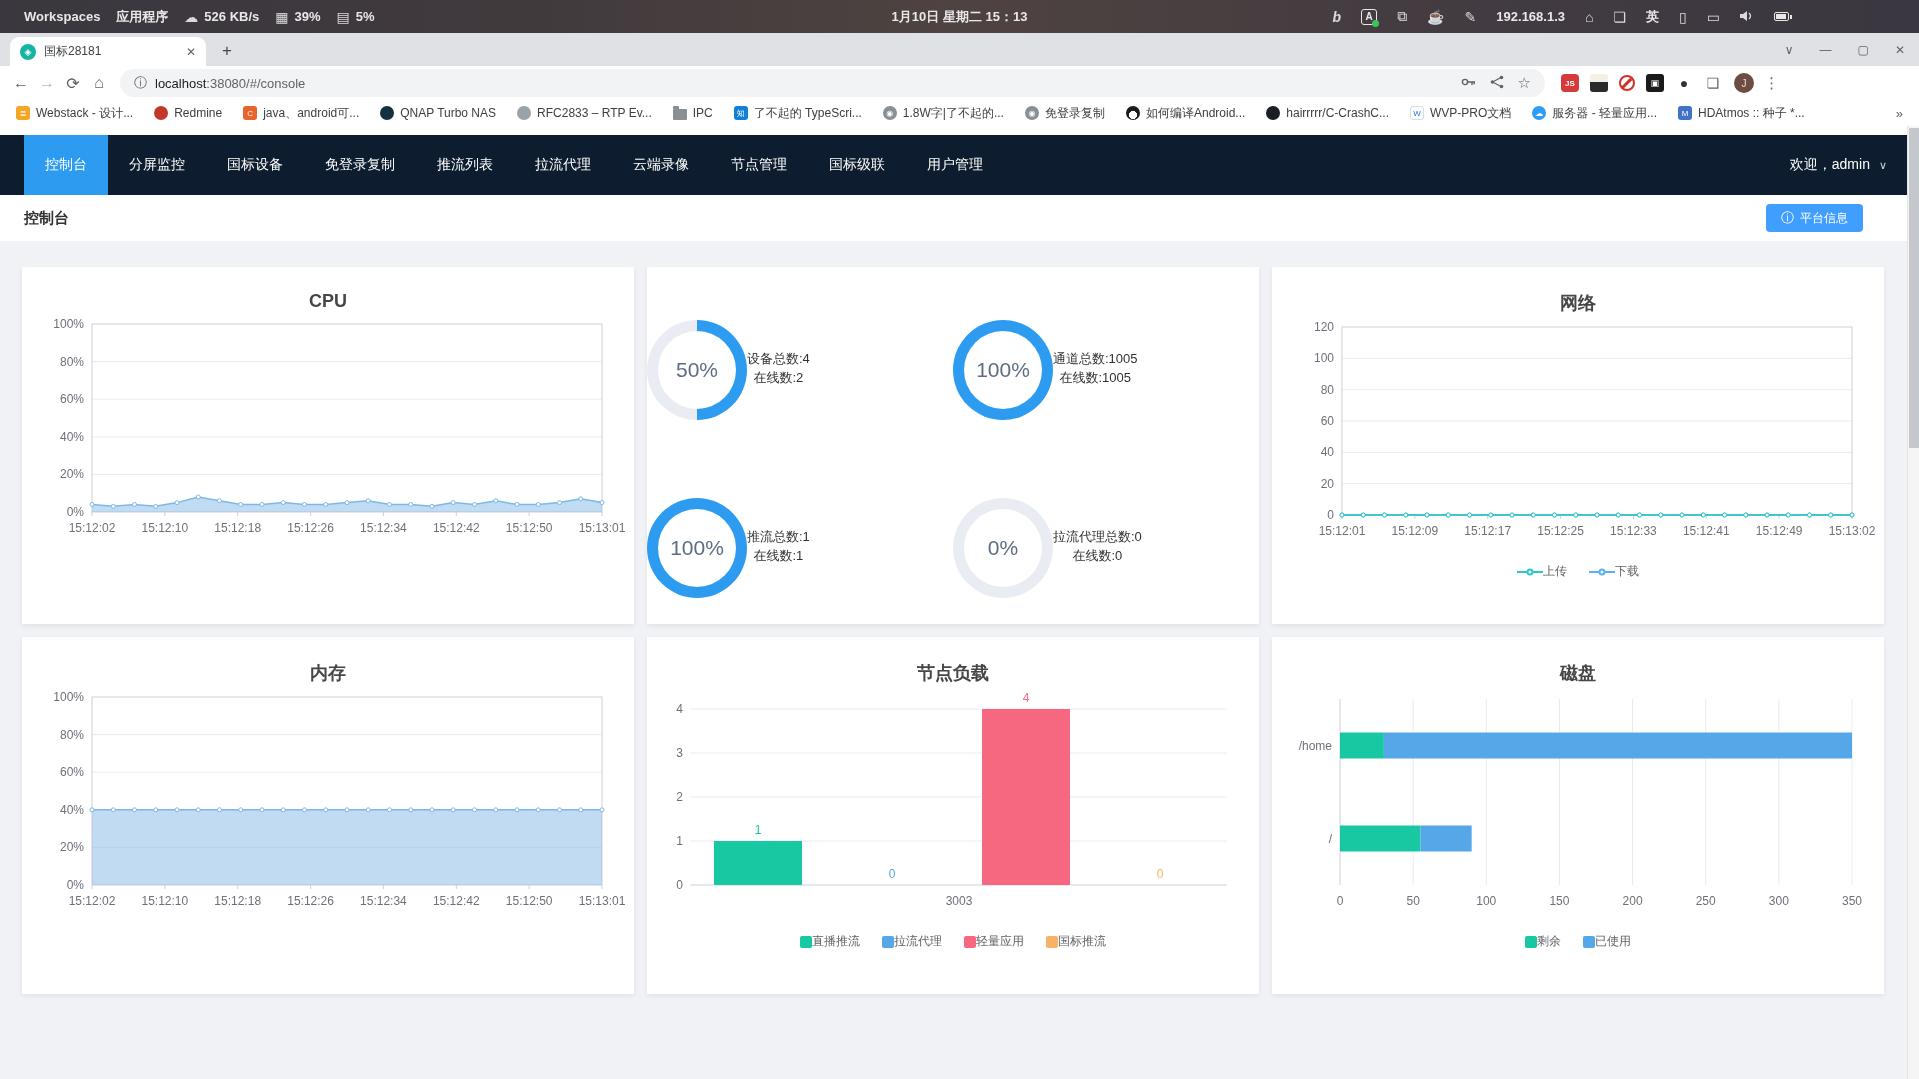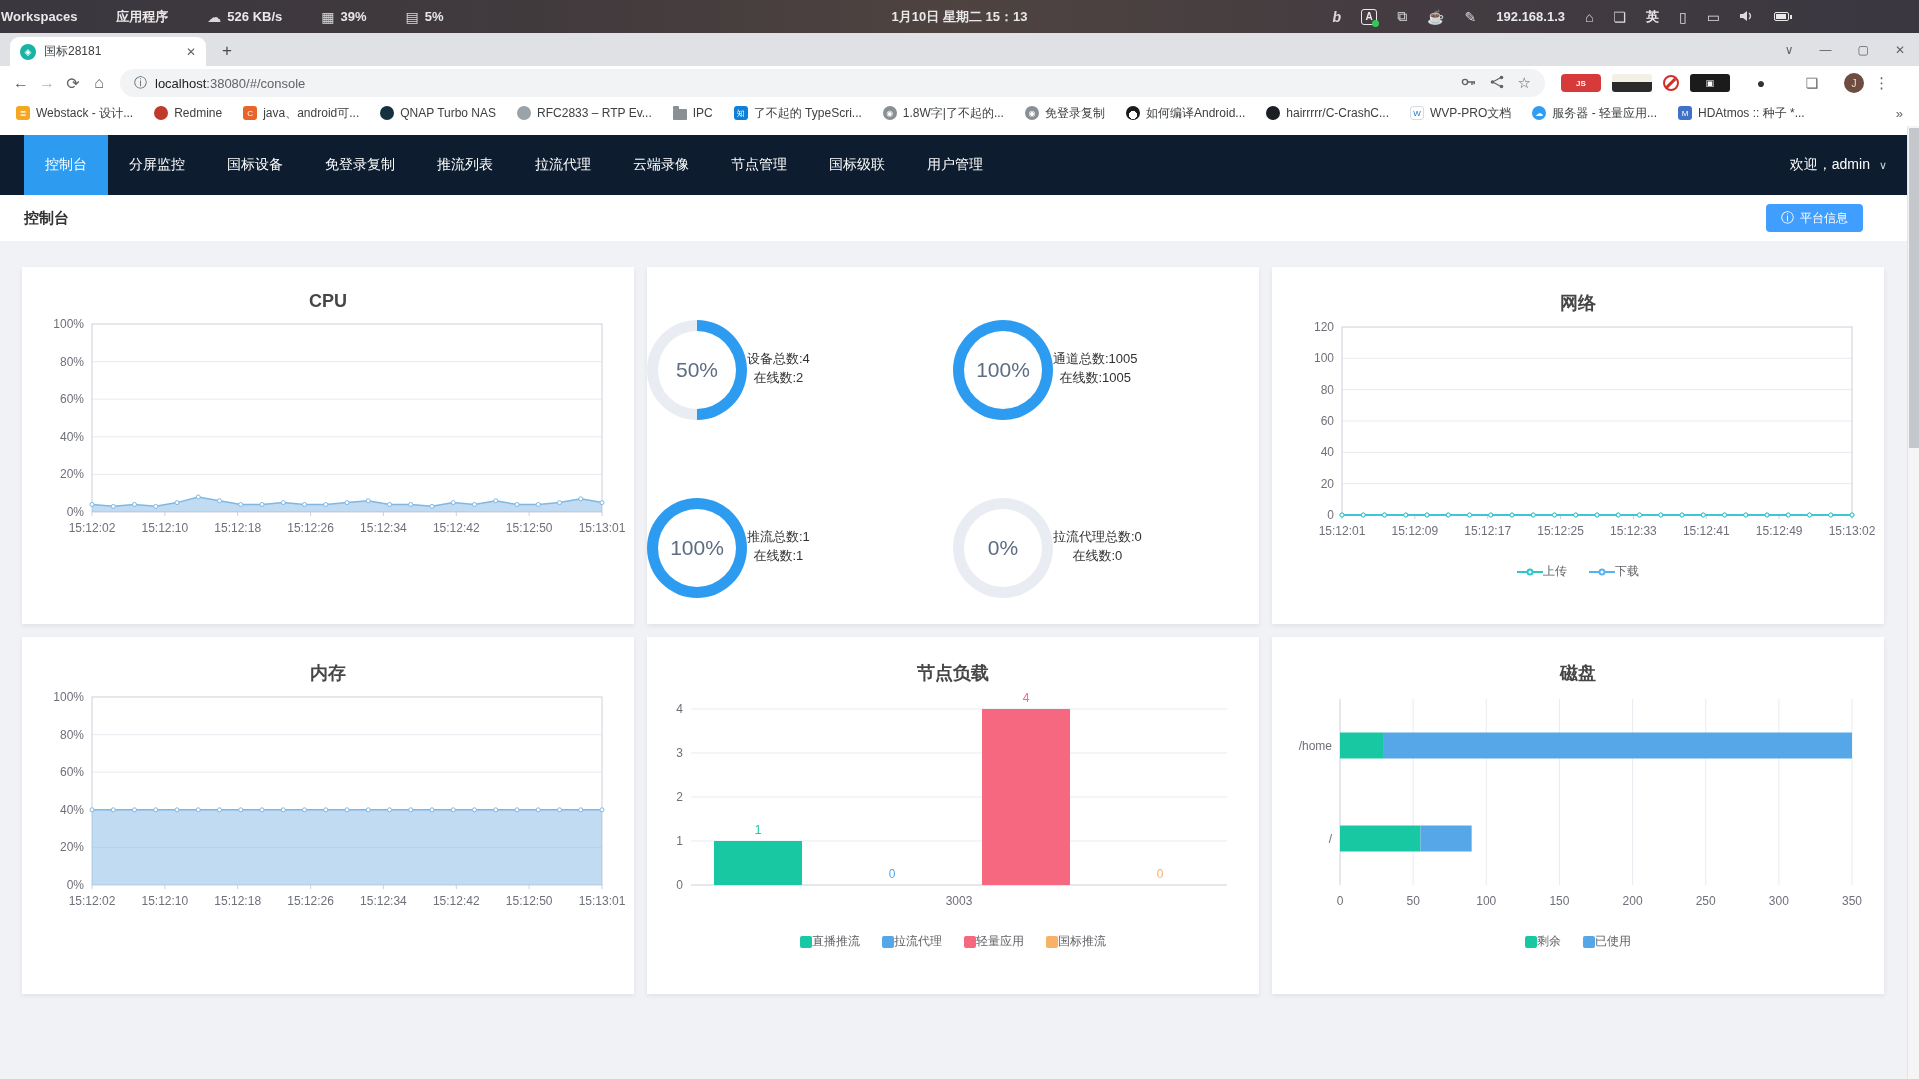--- a/index.html
+++ b/index.html
@@ -3,21 +3,21 @@
 <meta charset="utf-8">
 <style>
 *{margin:0;padding:0;box-sizing:border-box}
 html,body{width:1919px;height:1079px;overflow:hidden}
 body{font-family:"Liberation Sans",sans-serif;background:#f0f2f5;position:relative}
 svg text{font-family:"Liberation Sans",sans-serif}
 
 
 .topbar{height:33px;background:linear-gradient(90deg,#3a373f 0%,#413a3d 28%,#4e4340 50%,#443c41 72%,#3a3740 100%);
  color:#e8e8e8;display:flex;align-items:center;font-size:13px;font-weight:bold;position:relative}
-.tb-left{display:flex;gap:39px;padding-left:1px;align-items:center}
+.tb-left{display:flex;gap:16px;padding-left:24px;align-items:center}
 .tb-item{display:flex;align-items:center;gap:6px}
 .tb-center{position:absolute;left:50%;transform:translateX(-50%)}
 .tb-right{margin-left:auto;display:flex;gap:20px;padding-right:130px;align-items:center}
 .tb-ico{font-weight:normal;font-size:14px;opacity:.92}
 .a-box{position:relative;width:16px;height:16px;border:1.5px solid #e8e8e8;border-radius:3px;font-size:10px;display:flex;align-items:center;justify-content:center}
 .a-box i{position:absolute;right:-3px;bottom:-3px;width:7px;height:7px;border-radius:50%;background:#35c759;font-style:normal}
 .batt{width:15px;height:9px;border:1.5px solid #e8e8e8;border-radius:2px;position:relative}
 .batt:after{content:"";position:absolute;right:-4px;top:1.5px;width:2px;height:4px;background:#e8e8e8}
 .batt i{position:absolute;left:1px;top:1px;bottom:1px;width:10px;background:#e8e8e8}
 
@@ -29,21 +29,21 @@
 .tab-close{color:#5f6368;font-size:12px}
 .newtab{width:26px;height:26px;display:flex;align-items:center;justify-content:center;color:#45494d;font-size:17px;margin:0 0 2px 8px}
 .winctl{position:absolute;right:14px;top:0;height:33px;display:flex;gap:26px;align-items:center;color:#5f6368;font-size:12px}
 .toolbar{height:34px;background:#fff;display:flex;align-items:center;padding:0 8px}
 .nav-ico{width:26px;text-align:center;font-size:16px;color:#5f6368}
 .nav-ico.dis{color:#b6b9bd}
 .urlbar{width:1425px;height:28px;background:#f1f3f4;border-radius:14px;display:flex;align-items:center;padding:0 14px;font-size:13px;gap:8px;margin-left:8px;color:#202124}
 .url-rest{color:#5f6368}
 .url-right{margin-left:auto;display:flex;gap:14px;align-items:center;color:#5f6368}
 .ext-row{display:flex;gap:11px;align-items:center;margin-left:16px}
-.ext{width:40px;height:18px;display:flex;align-items:center;justify-content:center;font-size:11px;color:#5f6368}
+.ext{width:18px;height:18px;display:flex;align-items:center;justify-content:center;font-size:11px;color:#5f6368}
 .ext-js{background:#d73a3a;color:#fff;border-radius:4px;font-size:8px;font-weight:bold}
 .ext-hat{background:linear-gradient(180deg,#f5f0e6 45%,#2b2b2b 45%);border-radius:3px}
 .ext-block{width:16px;height:16px;border:2.5px solid #d03027;border-radius:50%;position:relative}
 .ext-block:after{content:"";position:absolute;left:-1px;top:5px;width:13px;height:2.5px;background:#d03027;transform:rotate(-45deg)}
 .ext-dark{background:#1b1b1b;color:#fff;border-radius:3px;font-size:9px}
 .avatar{width:20px;height:20px;border-radius:50%;background:#6d4c41;color:#f3e2cf;font-size:10px;display:flex;align-items:center;justify-content:center;margin-left:12px}
 .kebab{color:#5f6368;font-size:15px;margin-left:10px}
 .bookmarks{height:26px;background:#fff;display:flex;align-items:center;gap:21px;padding:0 16px;font-size:12px;color:#3c4043}
 .bm{display:flex;align-items:center;gap:6px;white-space:nowrap}
 .bm-ico{width:14px;height:14px;border-radius:3px;font-size:8px;color:#fff;display:flex;align-items:center;justify-content:center;flex:none}

